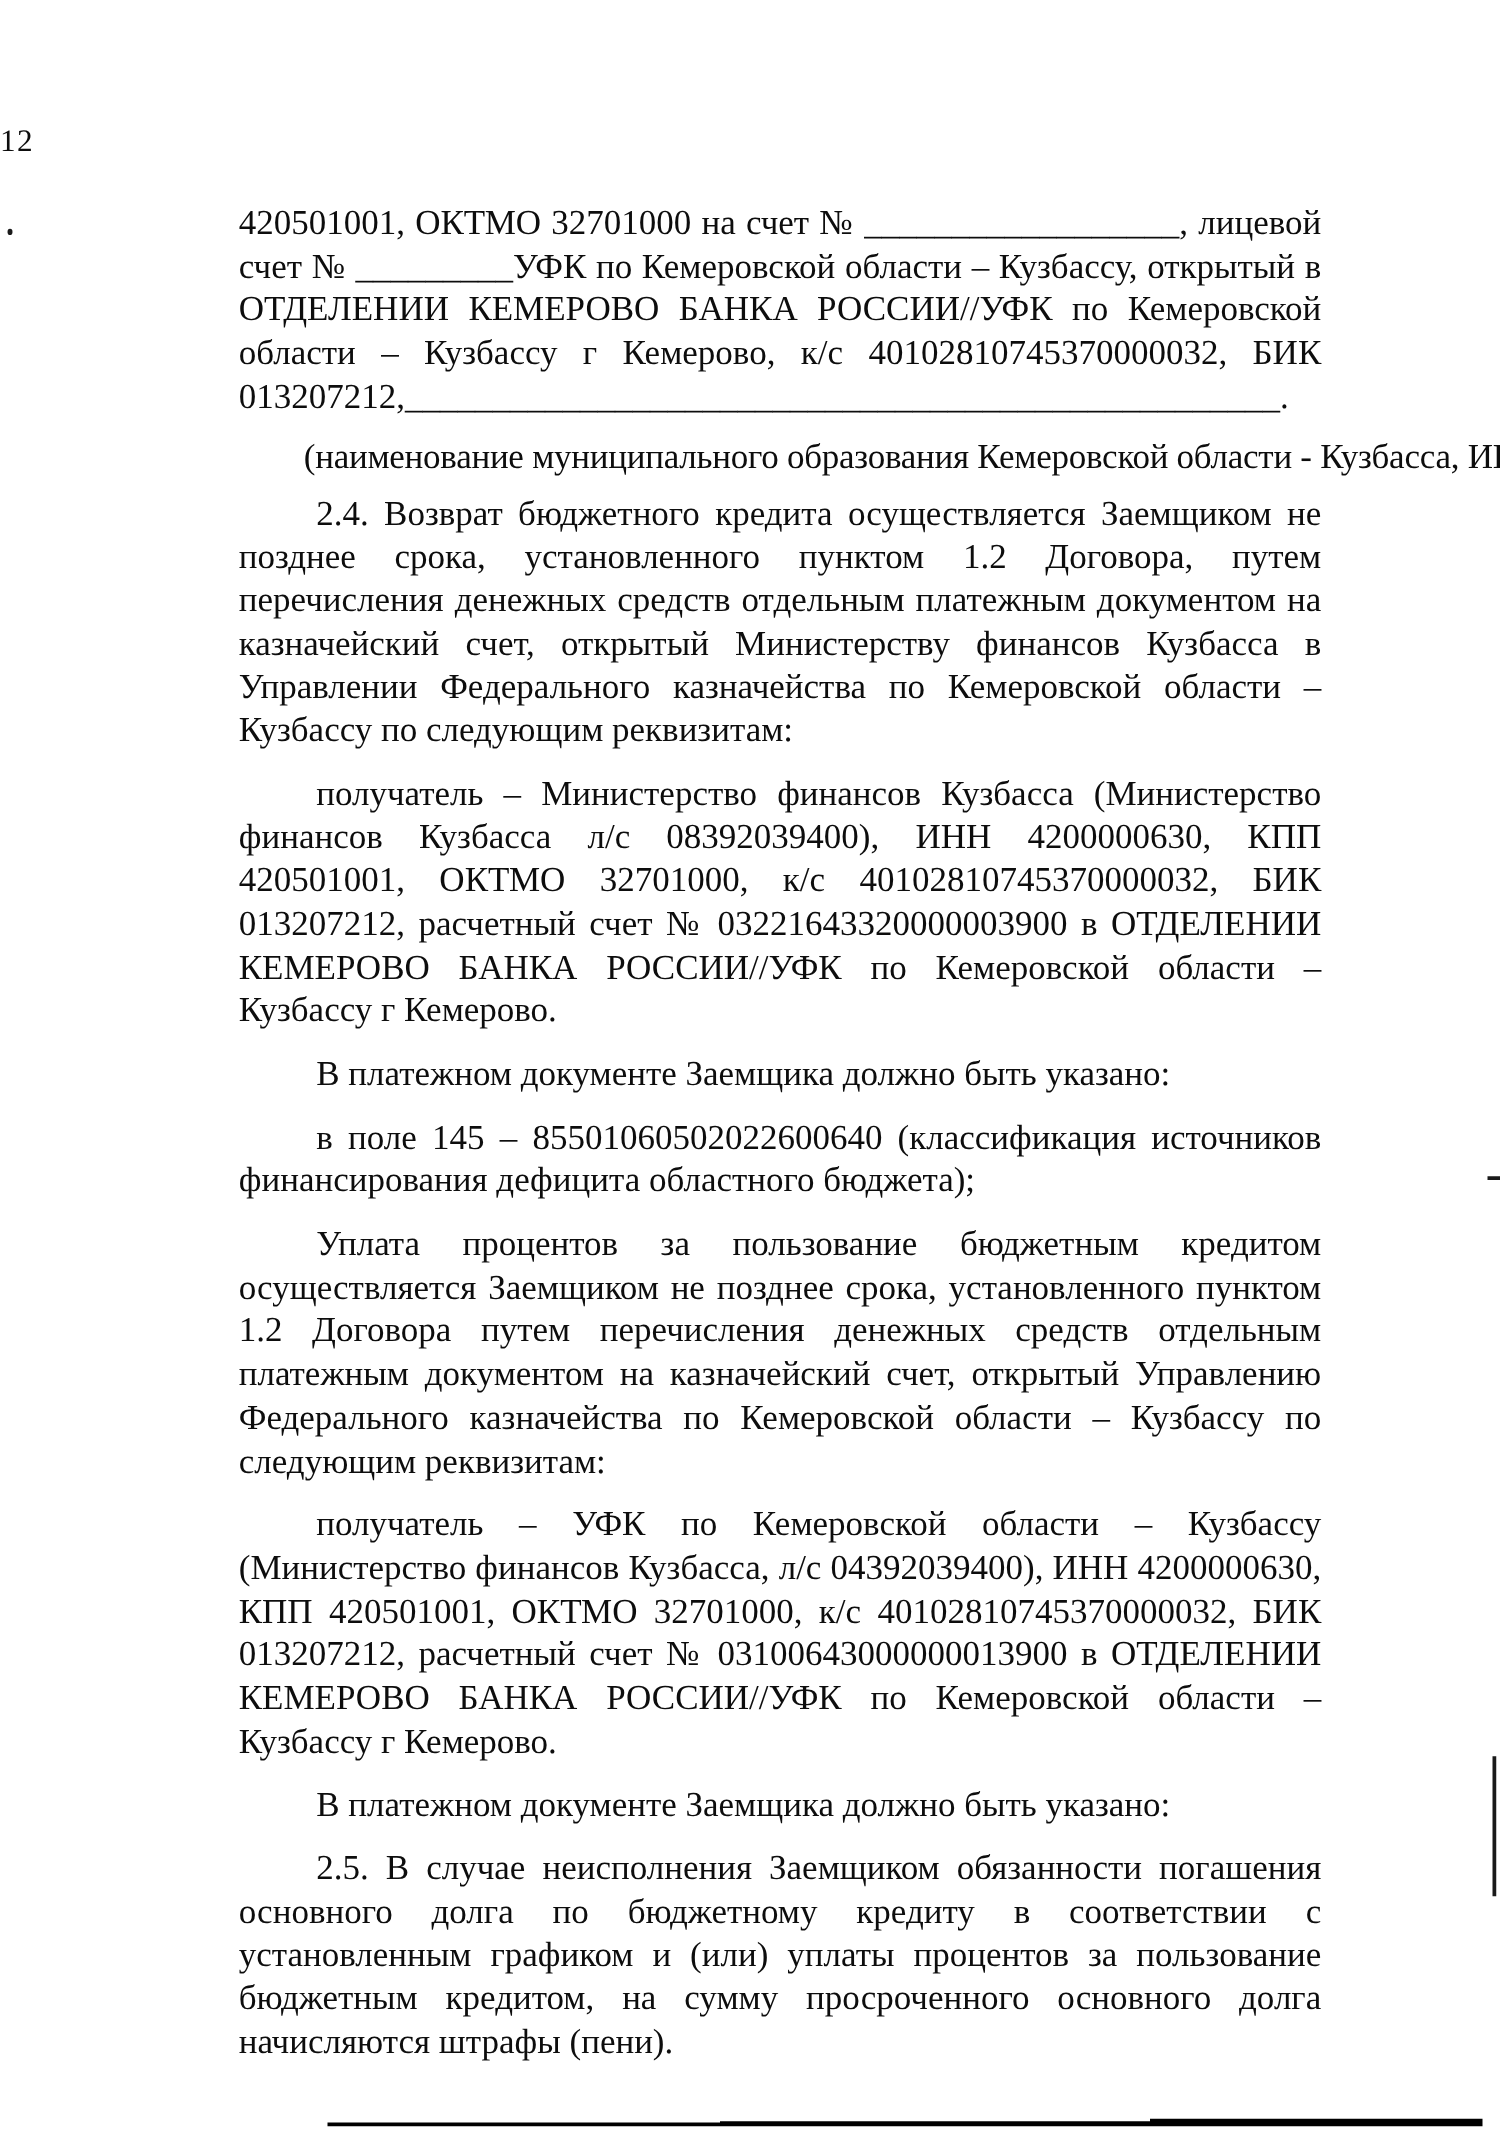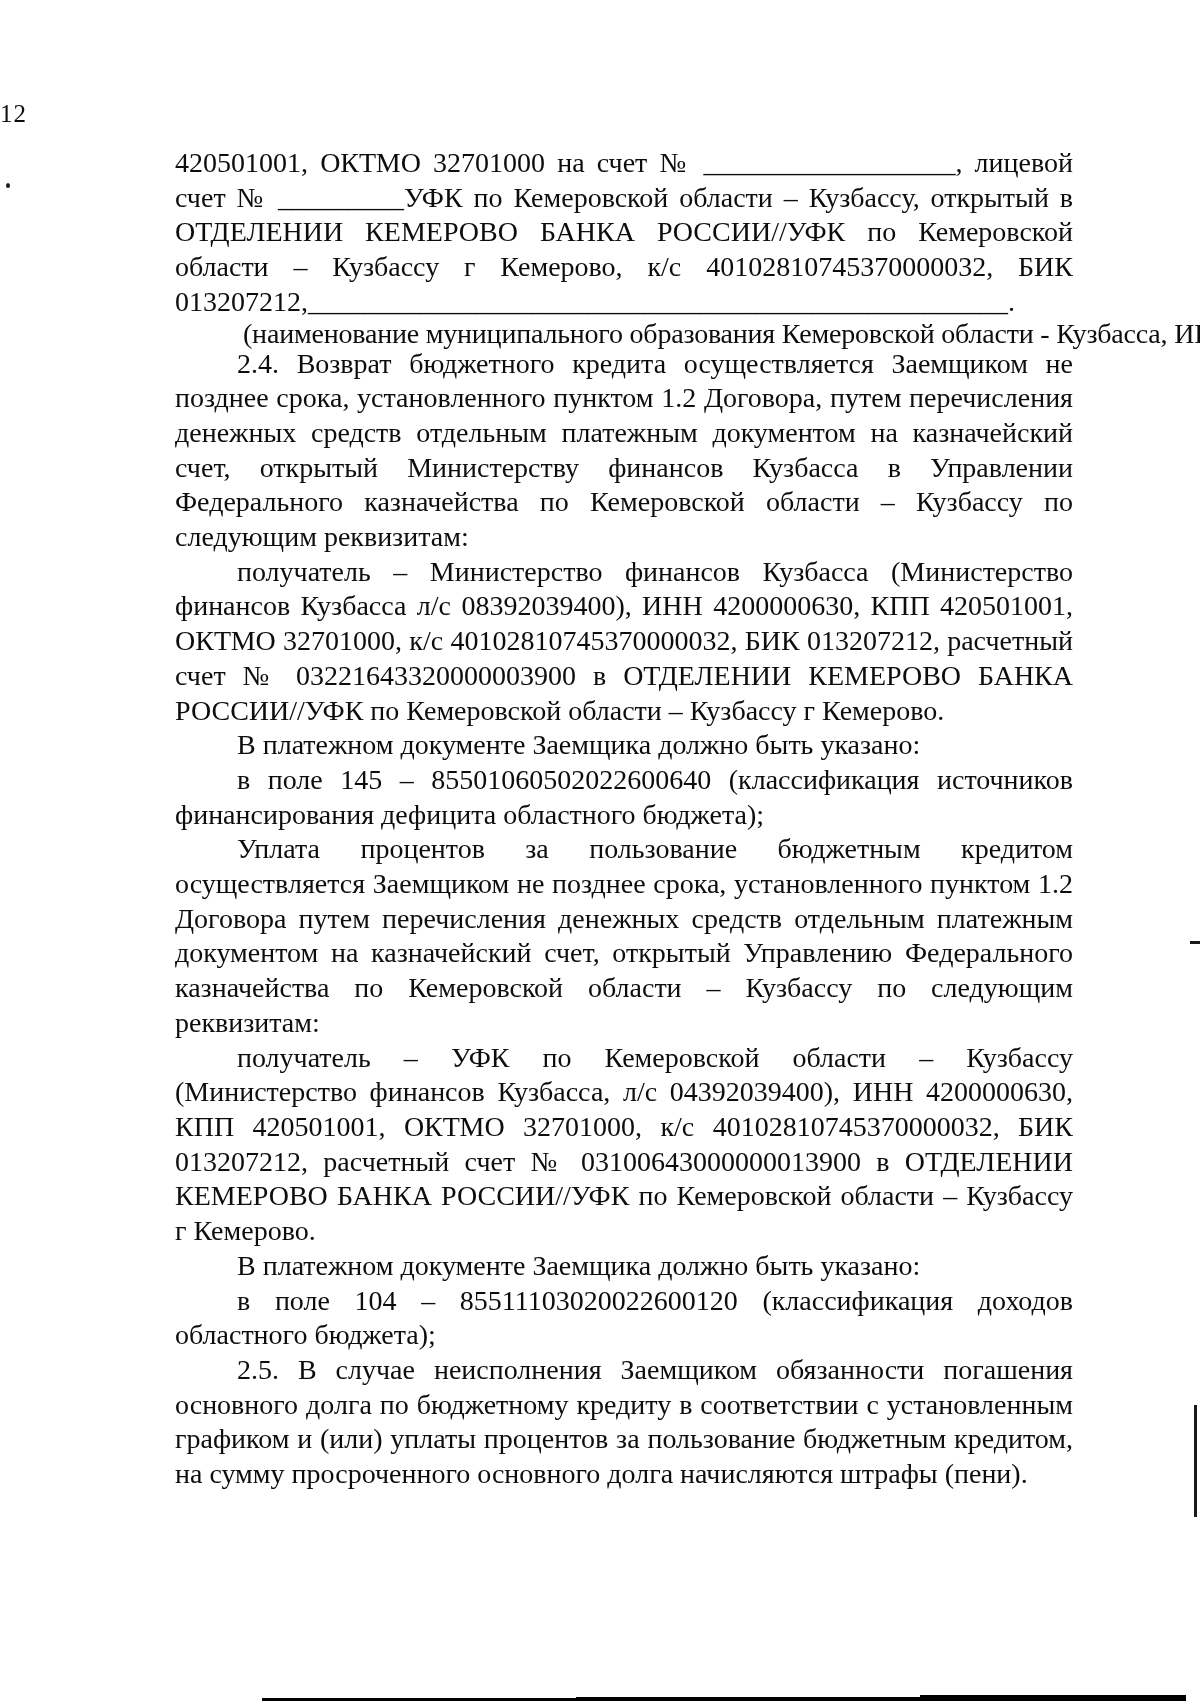--- a/index.html
+++ b/index.html
@@ -22,21 +22,21 @@
   }
   .content {
     position: absolute;
     top: 146px;
     left: 175px;
     width: 898px;
     font-size: 28px;
     line-height: 34.7px;
     text-align: justify;
   }
-  .content p { margin: 0; padding: 0; }
+  .content p { margin: 16px; padding: 0; }
   .ind { text-indent: 62px; }
   .cont { text-indent: 0; }
   .caption {
     font-size: 28px;
     line-height: 27px;
     text-align: left;
     padding-left: 68px;
     white-space: nowrap;
     letter-spacing: -0.2px;
   }
@@ -54,21 +54,20 @@
   <div class="content">
     <p class="cont">420501001, ОКТМО 32701000 на счет № __________________, лицевой счет № _________УФК по Кемеровской области – Кузбассу, открытый в ОТДЕЛЕНИИ КЕМЕРОВО БАНКА РОССИИ//УФК по Кемеровской области – Кузбассу г Кемерово, к/с 40102810745370000032, БИК 013207212,__________________________________________________.</p>
     <div class="caption">(наименование муниципального образования Кемеровской области - Кузбасса, ИНН, КПП, ОКТМО)</div>
     <p class="ind">2.4. Возврат бюджетного кредита осуществляется Заемщиком не позднее срока, установленного пунктом 1.2 Договора, путем перечисления денежных средств отдельным платежным документом на казначейский счет, открытый Министерству финансов Кузбасса в Управлении Федерального казначейства по Кемеровской области – Кузбассу по следующим реквизитам:</p>
     <p class="ind">получатель – Министерство финансов Кузбасса (Министерство финансов Кузбасса л/с 08392039400), ИНН 4200000630, КПП 420501001, ОКТМО 32701000, к/с 40102810745370000032, БИК 013207212, расчетный счет № 03221643320000003900 в ОТДЕЛЕНИИ КЕМЕРОВО БАНКА РОССИИ//УФК по Кемеровской области – Кузбассу г Кемерово.</p>
     <p class="ind">В платежном  документе Заемщика должно быть указано:</p>
     <p class="ind">в поле 145 – 85501060502022600640 (классификация источников финансирования дефицита областного  бюджета);</p>
     <p class="ind">Уплата процентов за пользование бюджетным кредитом осуществляется Заемщиком не позднее срока, установленного пунктом 1.2 Договора путем перечисления денежных средств отдельным платежным документом на казначейский счет, открытый Управлению Федерального казначейства по Кемеровской области – Кузбассу по следующим  реквизитам:</p>
     <p class="ind">получатель – УФК по Кемеровской области – Кузбассу (Министерство финансов Кузбасса, л/с 04392039400), ИНН 4200000630, КПП 420501001, ОКТМО 32701000, к/с 40102810745370000032, БИК 013207212, расчетный счет № 03100643000000013900 в ОТДЕЛЕНИИ КЕМЕРОВО БАНКА РОССИИ//УФК по Кемеровской области – Кузбассу г Кемерово.</p>
     <p class="ind">В платежном  документе  Заемщика должно быть указано:</p>
-    <p class="ind">в поле 104 – 85511103020022600120 (классификация доходов областного бюджета);</p>
     <p class="ind">2.5. В случае неисполнения Заемщиком обязанности погашения основного долга по бюджетному  кредиту в соответствии с установленным графиком и (или) уплаты процентов за пользование бюджетным кредитом, на сумму просроченного основного долга начисляются штрафы (пени).</p>
   </div>
 
   <div class="artifact artifact-dot" style="left:6px; top:183px; width:4px; height:5px;"></div>
   <div class="artifact" style="left:1190px; top:941px; width:10px; height:3px;"></div>
   <div class="artifact" style="left:1194px; top:1405px; width:3px; height:112px;"></div>
 
   <div class="bottom-bar-seg" style="left:262px; top:1698px; width:314px; height:3px;"></div>
   <div class="bottom-bar-seg" style="left:576px; top:1697px; width:344px; height:4px;"></div>
   <div class="bottom-bar-seg" style="left:920px; top:1695px; width:266px; height:6px;"></div>

